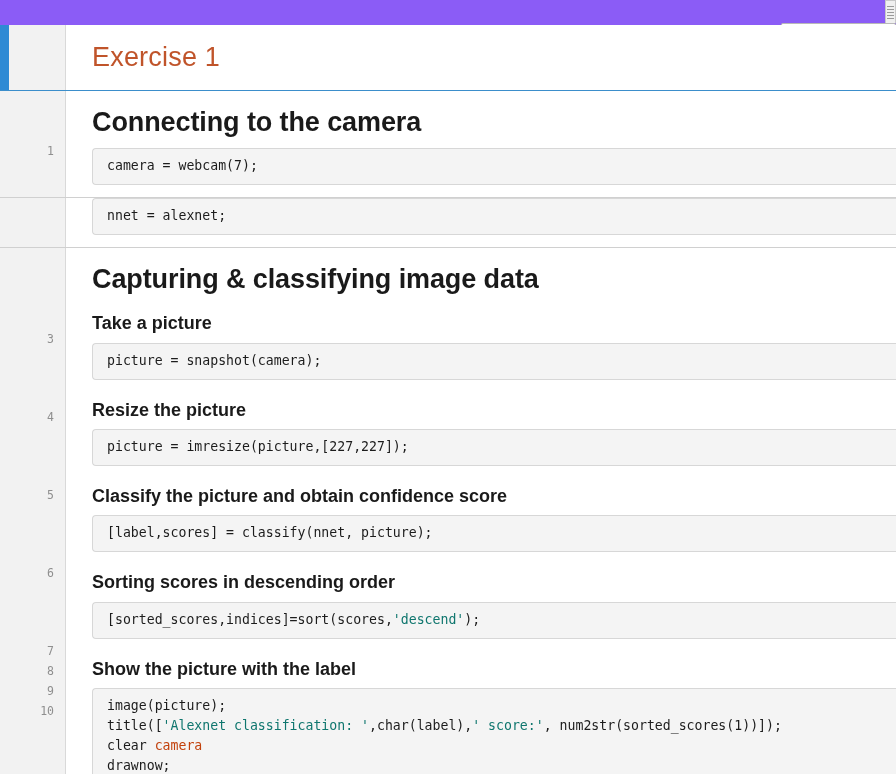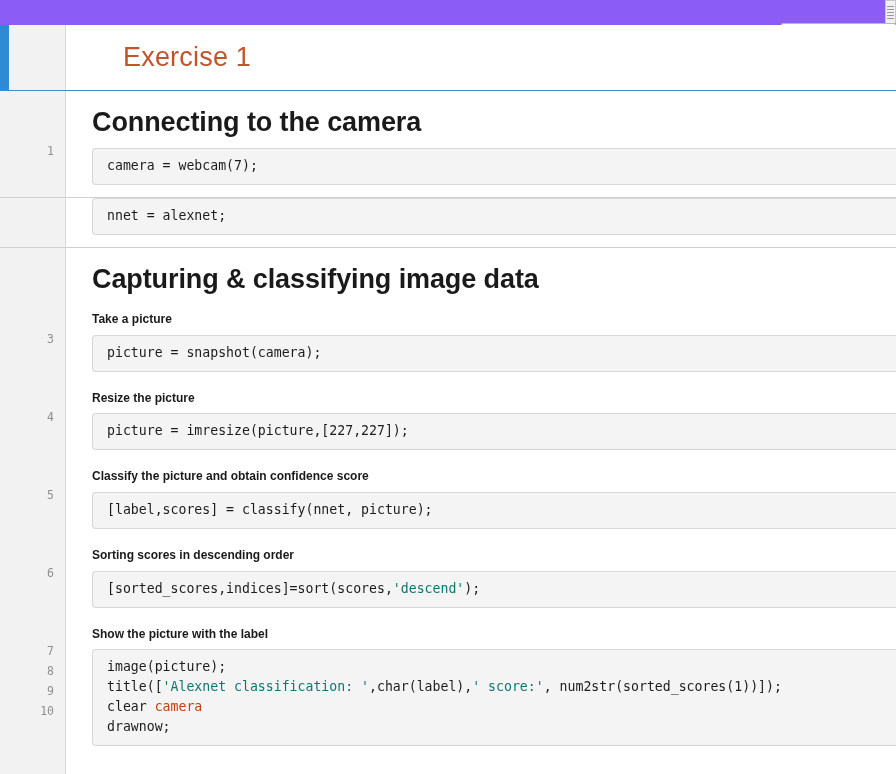--- a/index.html
+++ b/index.html
@@ -115,21 +115,20 @@
   }
 
   .section {
     position: relative;
     display: flex;
     align-items: stretch;
     border-bottom: 1px solid #d0d0d0;
   }
   .section.title-section {
     border-bottom: 1px solid #3b8ecb;
-    gap: 31px;
   }
   .section.last { border-bottom: none; }
 
   .gutter {
     position: relative;
     width: 66px;
     flex: 0 0 66px;
     box-sizing: border-box;
     border-right: 1px solid #d9d9d9;
     background: #f2f2f2;
@@ -170,21 +169,21 @@
   h2.heading {
     font-size: 27px;
     font-weight: bold;
     color: #1a1a1a;
     margin: 0;
     padding: 15px 0 9px 0;
     line-height: 1.22;
     letter-spacing: -0.1px;
   }
   h3.subheading {
-    font-size: 12px;
+    font-size: 18px;
     font-weight: bold;
     color: #1a1a1a;
     margin: 0;
     padding: 7px 0 7px 0;
     line-height: 1.3;
   }
 
   .codebox {
     background: #f4f4f4;
     border: 1px solid #d7d7d7;

